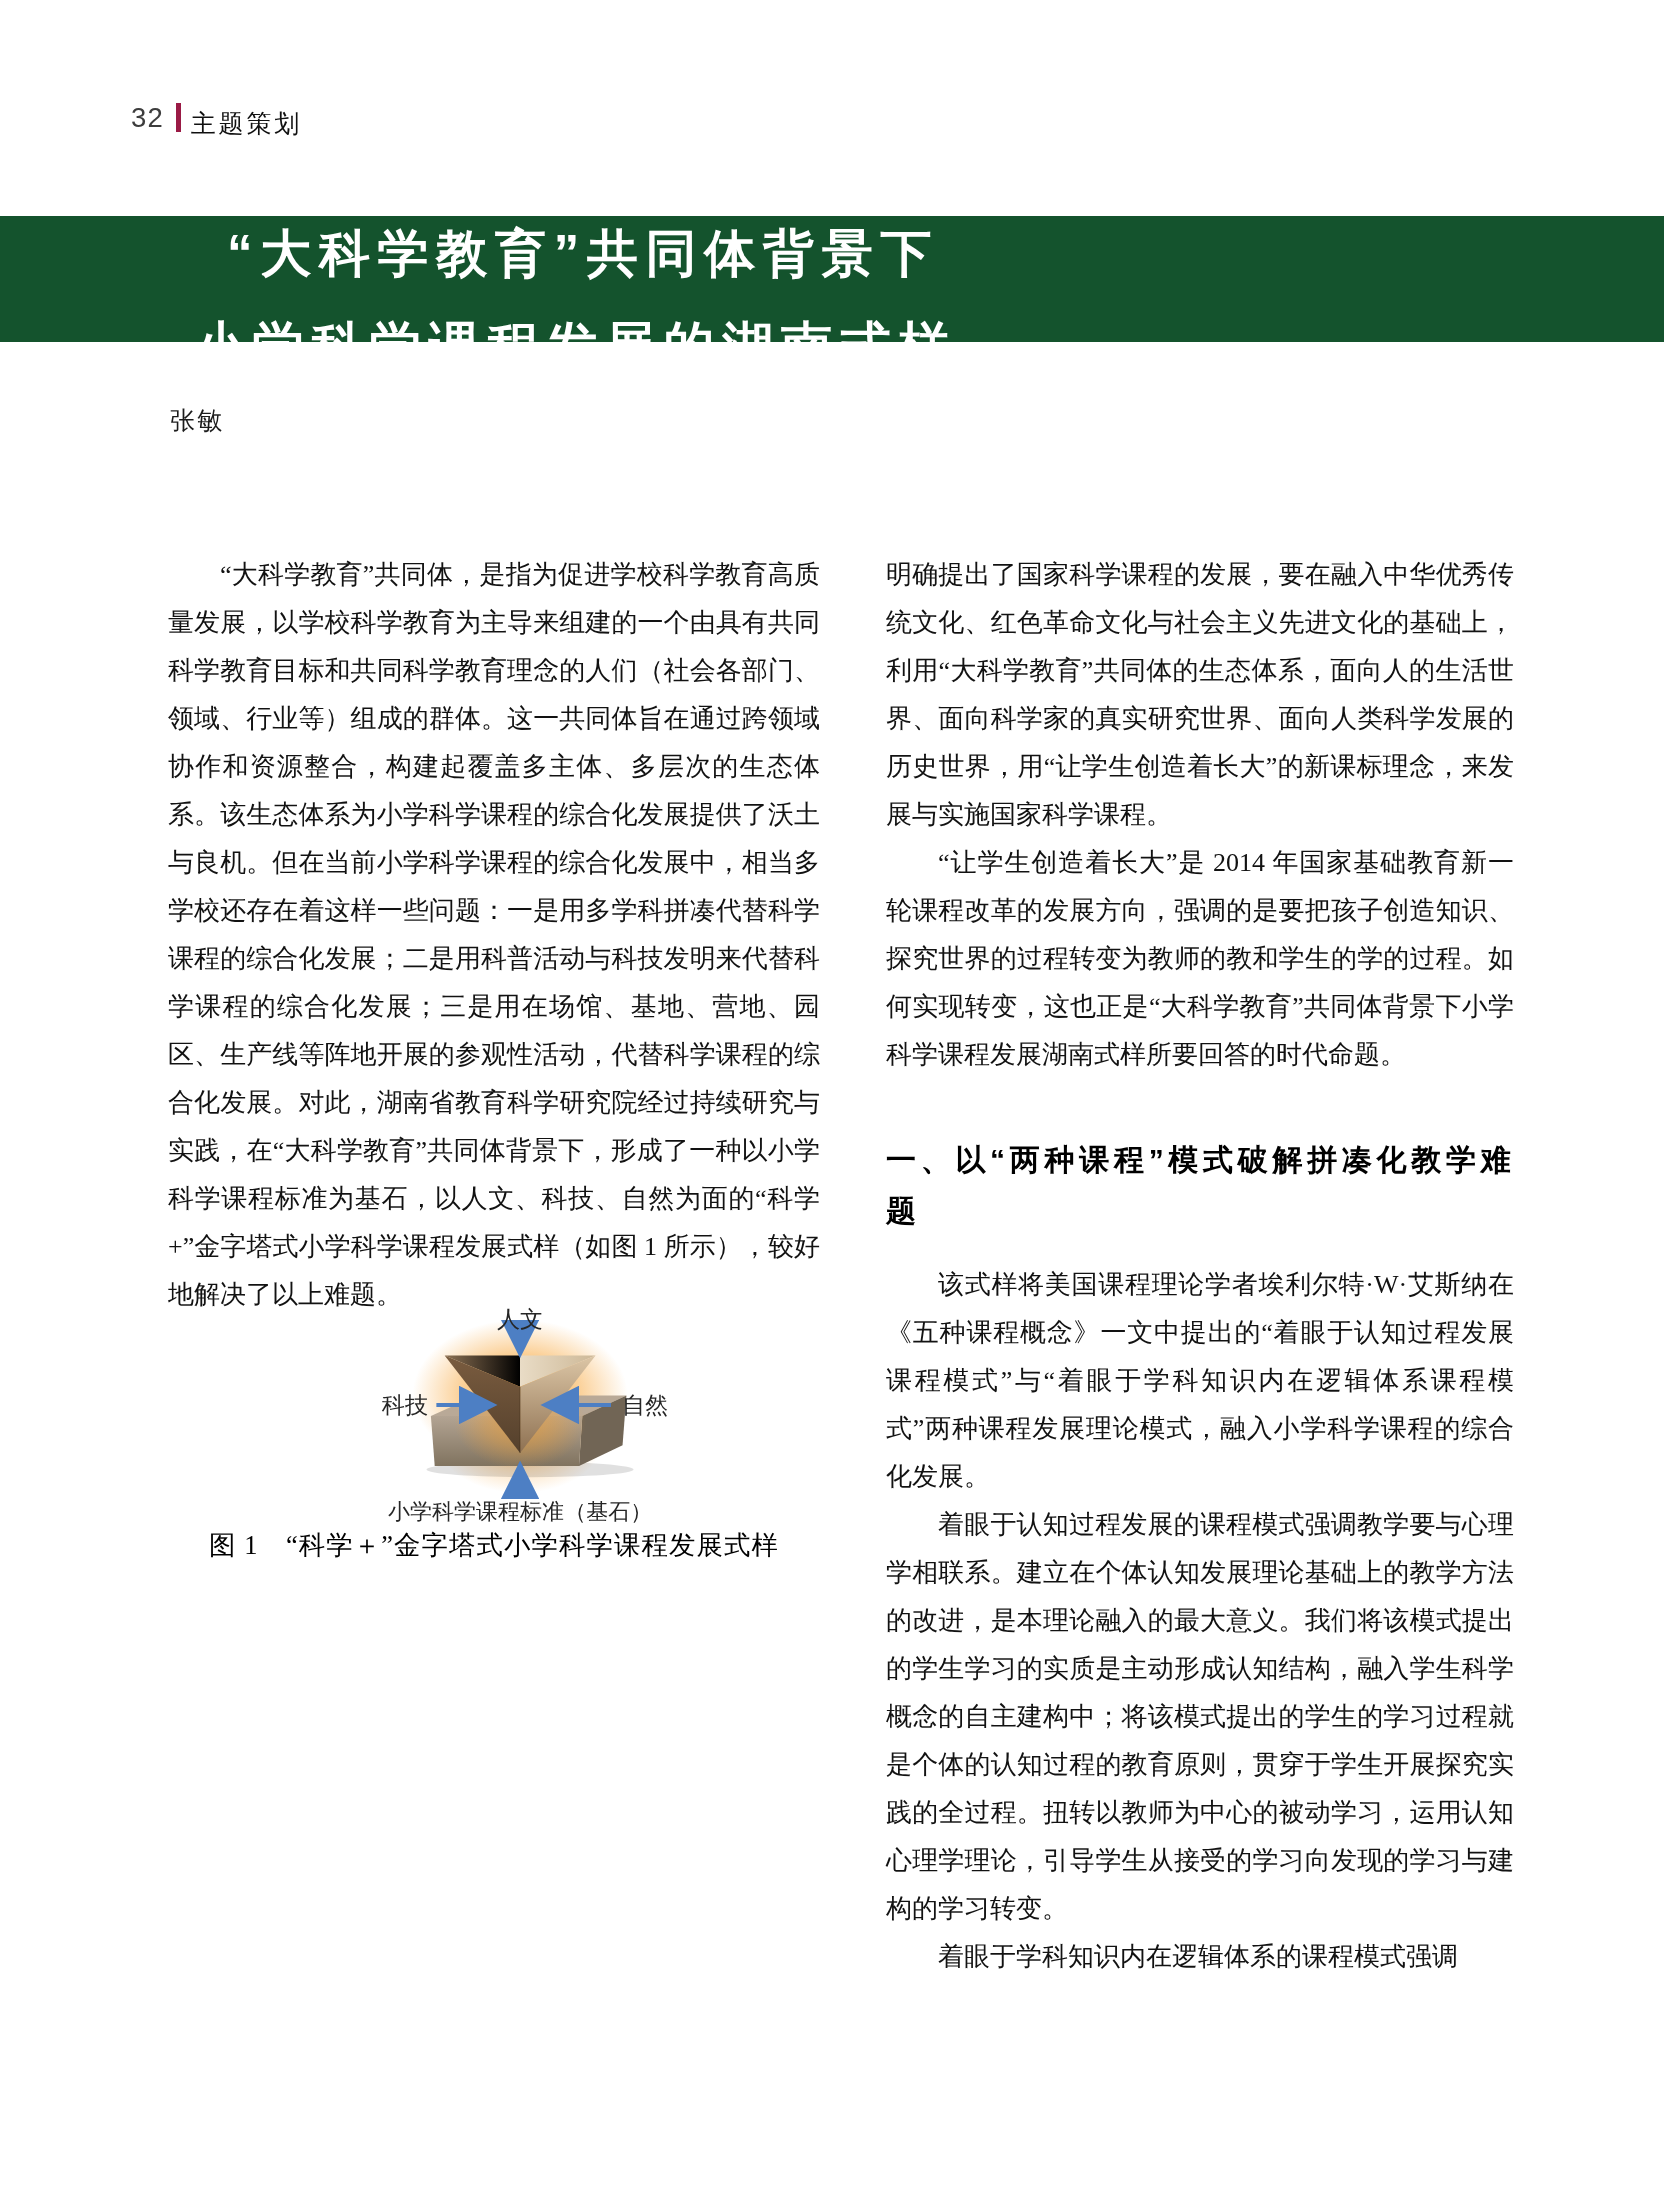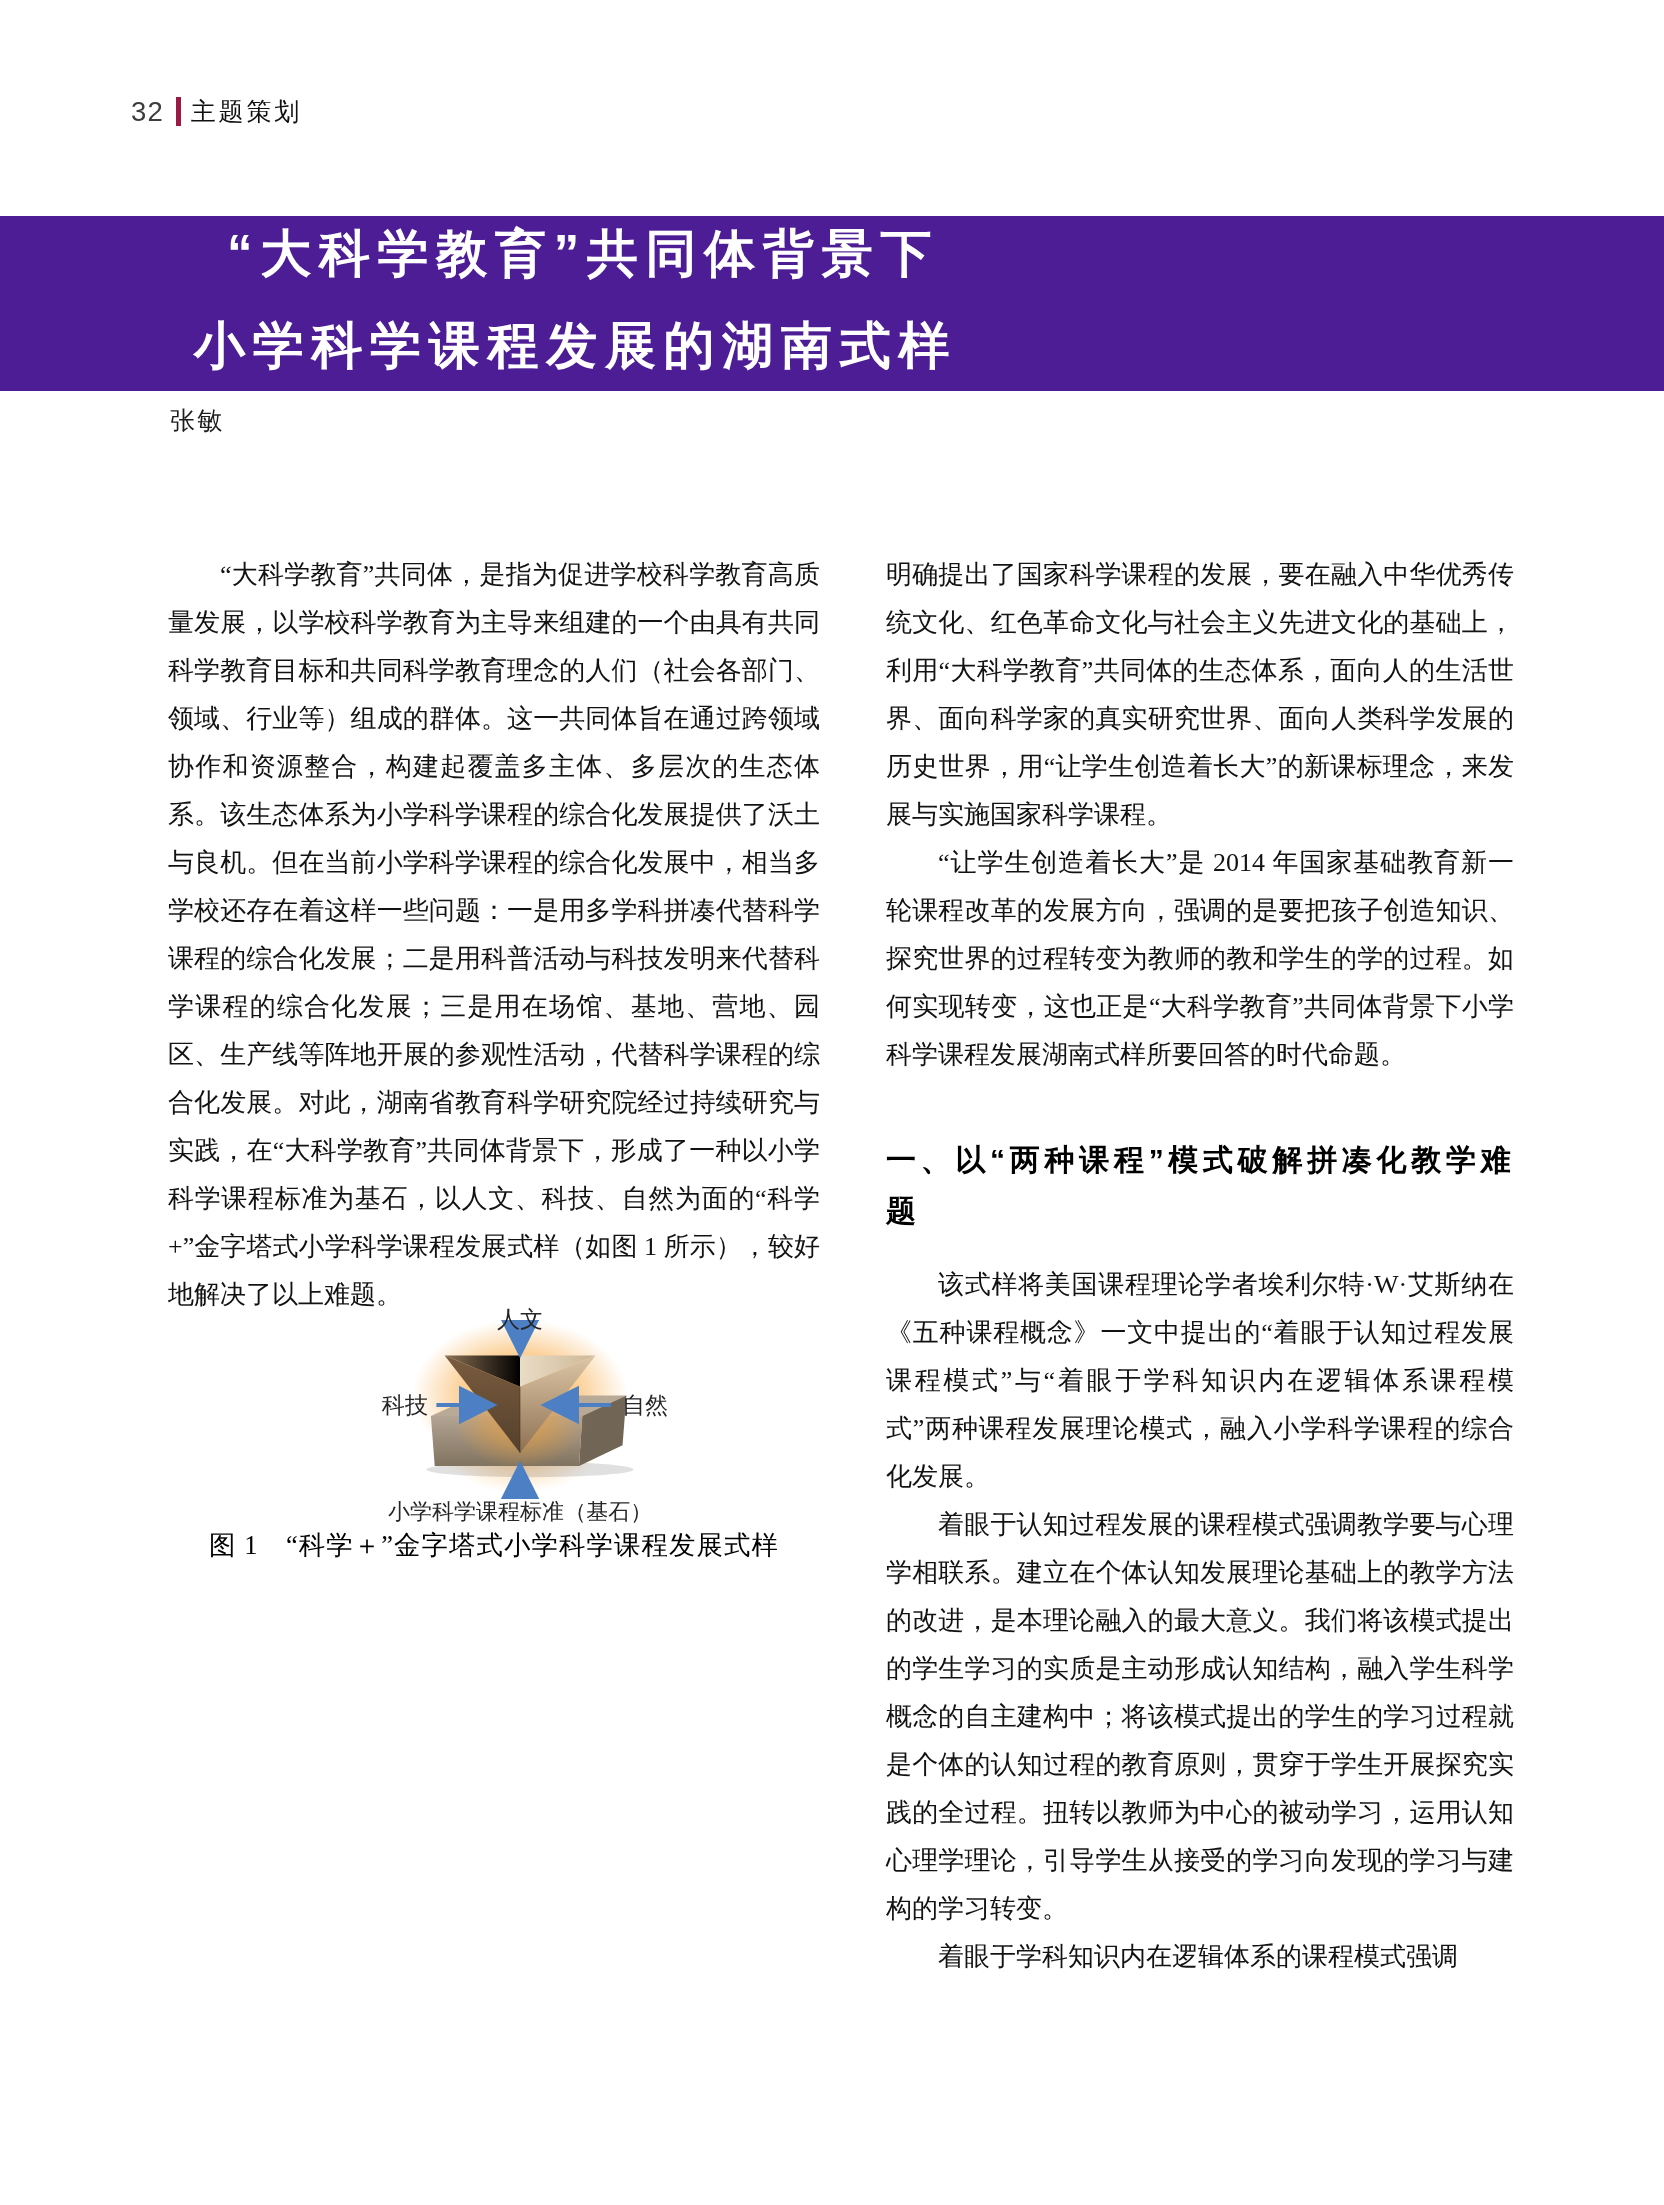--- a/index.html
+++ b/index.html
@@ -4,23 +4,23 @@
 <style>
   html,body{margin:0;padding:0;background:#9a9a9a;}
   .page{
     position:relative;width:1665px;height:2205px;background:#ffffff;
     font-family:"Liberation Serif",serif;color:#121212;overflow:hidden;
   }
   
   .header{position:absolute;top:96px;left:131px;display:flex;align-items:center;justify-content:flex-end;}
   .page-num{font-family:"Liberation Sans",sans-serif;font-size:27.5px;color:#3d3d3d;letter-spacing:1.1px;line-height:31px;}
   .header-bar{width:5px;height:29px;background:#9a1a45;margin:0 10px 0 12px;}
-  .section-label{font-family:"Liberation Sans",sans-serif;font-size:25px;font-weight:500;color:#101010;letter-spacing:2.8px;line-height:31px;}
+  .section-label{font-family:"Liberation Sans",sans-serif;font-size:25px;font-weight:500;color:#101010;letter-spacing:2.8px;line-height:31px;margin-top:12px;}
   
-  .banner{position:absolute;top:216px;left:0;width:1665px;height:175px;background:#4c1d95;}
+  .banner{position:absolute;top:216px;left:0;width:1665px;height:126px;background:#14532d;}
   .title-line{position:absolute;font-family:"Liberation Sans",sans-serif;font-weight:bold;color:#ffffff;
     font-size:51px;letter-spacing:7.7px;line-height:61px;white-space:nowrap;}
   .title-line.l1{top:6.6px;left:227px;}
   .title-line.l2{top:99px;left:194px;}
   .author{position:absolute;top:404px;left:170px;font-family:"Liberation Sans",sans-serif;
     font-size:25px;color:#1c1c1c;letter-spacing:2.2px;}
   
   .columns{position:absolute;top:551px;left:168px;display:flex;gap:66px;}
   .col{font-size:26px;line-height:48px;text-align:justify;text-justify:inter-ideograph;color:#121212;}
   .col-left{width:652px;}

